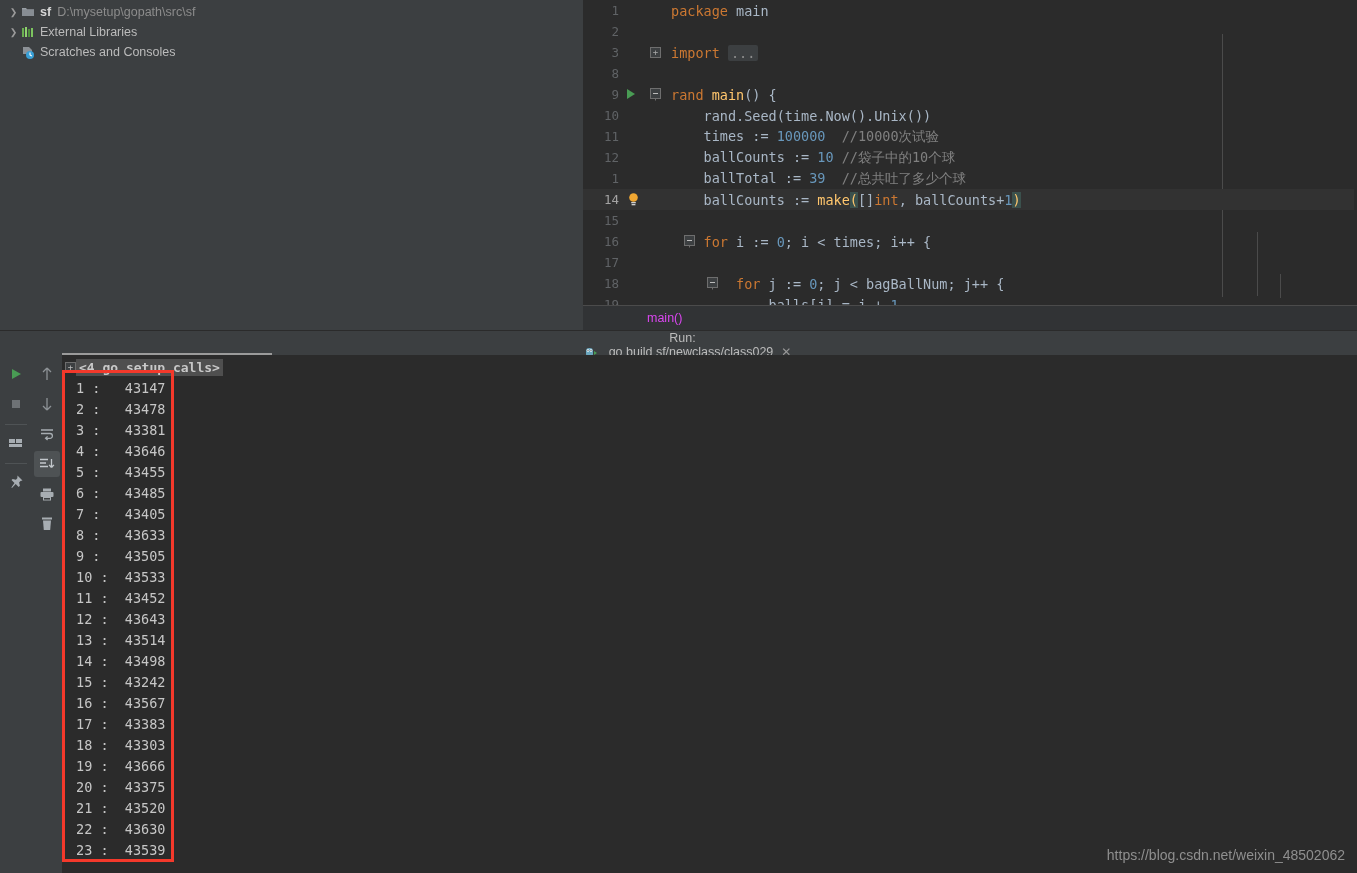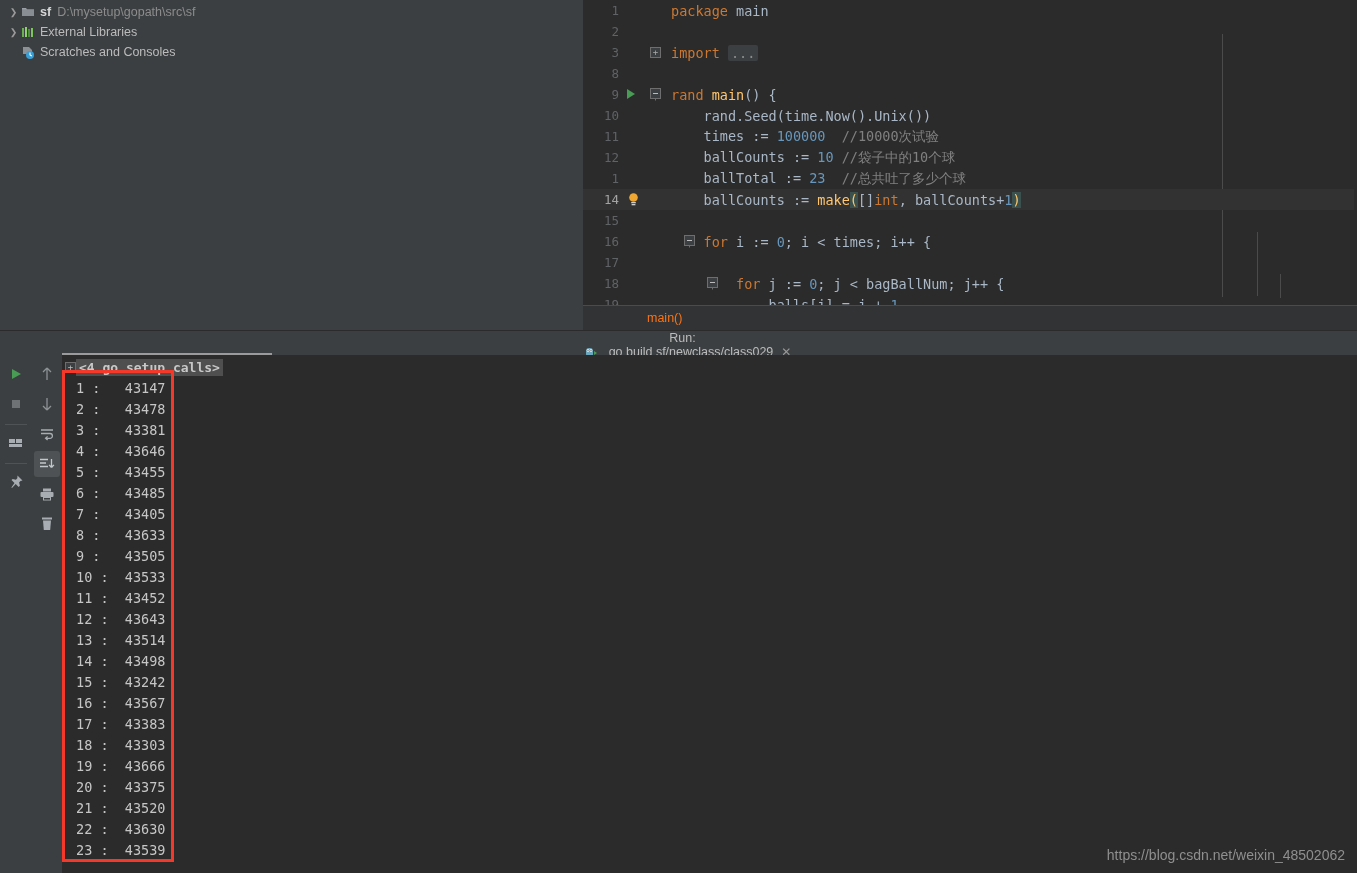--- a/index.html
+++ b/index.html
@@ -121,21 +121,21 @@
   .fold-ph { background: #3c3f41; color: #8c8c8c; padding: 0 3px; border-radius: 2px; }
   .brkt { background: #3b514d; color: #ffc66d; }
 
   .editor-breadcrumb {
     position: absolute; left: 583px; top: 305px;
     width: 774px; height: 25px;
     background: #313335;
     border-top: 1px solid #4b4b4b;
     display: flex; align-items: center;
     padding-left: 64px;
-    font-size: 12.5px; color: #f97316;
+    font-size: 12.5px; color: #d946ef;
   }
 
   
   .run-divider {
     position: absolute; left: 0; top: 330px;
     width: 1357px; height: 1px; background: #2b2b2b;
   }
   .run-header {
     position: absolute; left: 0; top: 331px;
     width: 1357px; height: 24px;
@@ -293,21 +293,21 @@
         <div class="code-line"><div class="gutter-num">3</div><div class="gutter-mark"></div><div class="gutter-fold"><span class="fold-box">+</span></div><div class="code-text"><span class="kw">import </span><span class="fold-ph">...</span></div></div>
         <div class="code-line"><div class="gutter-num">8</div><div class="gutter-mark"></div><div class="gutter-fold"></div><div class="code-text"></div></div>
         <div class="code-line"><div class="gutter-num">9</div><div class="gutter-mark"><span class="run-arrow"></span></div><div class="gutter-fold"><span class="fold-minus"><svg width="11" height="13" viewBox="0 0 11 13">
                 <rect x="0.5" y="0.5" width="10" height="10" fill="#3c3f41" stroke="#6e6e6e"></rect>
                 <rect x="3" y="5" width="5" height="1" fill="#bbb"></rect>
                 <path d="M5.5 10.5v2" stroke="#6e6e6e"></path>
               </svg></span></div><div class="code-text"><span class="kw">rand </span><span class="fn">main</span><span class="pl">() {</span></div></div>
         <div class="code-line"><div class="gutter-num">10</div><div class="gutter-mark"></div><div class="gutter-fold"></div><div class="code-text"><span class="pl">    rand.</span><span class="pl">Seed</span><span class="pl">(time.</span><span class="pl">Now</span><span class="pl">().</span><span class="pl">Unix</span><span class="pl">())</span></div></div>
         <div class="code-line"><div class="gutter-num">11</div><div class="gutter-mark"></div><div class="gutter-fold"></div><div class="code-text"><span class="pl">    times := </span><span class="num">100000</span><span class="cm">  //10000次试验</span></div></div>
         <div class="code-line"><div class="gutter-num">12</div><div class="gutter-mark"></div><div class="gutter-fold"></div><div class="code-text"><span class="pl">    ballCounts := </span><span class="num">10</span><span class="cm"> //袋子中的10个球</span></div></div>
-        <div class="code-line"><div class="gutter-num">1</div><div class="gutter-mark"></div><div class="gutter-fold"></div><div class="code-text"><span class="pl">    ballTotal := </span><span class="num">23</span><span class="cm">  //总共吐了多少个球</span></div></div>
+        <div class="code-line"><div class="gutter-num">1</div><div class="gutter-mark"></div><div class="gutter-fold"></div><div class="code-text"><span class="pl">    ballTotal := </span><span class="num">39</span><span class="cm">  //总共吐了多少个球</span></div></div>
         <div class="code-line hl"><div class="gutter-num">14</div><div class="gutter-mark"><span class="bulb"><svg width="13" height="15" viewBox="0 0 13 15">
                 <circle cx="6.5" cy="5.5" r="4.3" fill="#f0a732"></circle>
                 <rect x="4.2" y="10" width="4.6" height="1.3" fill="#cfcfcf"></rect>
                 <rect x="4.6" y="12" width="3.8" height="1.3" fill="#cfcfcf"></rect>
               </svg></span></div><div class="gutter-fold"></div><div class="code-text"><span class="pl">    ballCounts := </span><span class="fn">make</span><span class="brkt">(</span><span class="pl">[]</span><span class="ty">int</span><span class="pl">, ballCounts+</span><span class="num">1</span><span class="brkt">)</span></div></div>
         <div class="code-line"><div class="gutter-num">15</div><div class="gutter-mark"></div><div class="gutter-fold"></div><div class="code-text"></div></div>
         <div class="code-line"><div class="gutter-num">16</div><div class="gutter-mark"></div><div class="gutter-fold"><span class="fold-minus" style="left:39px"><svg width="11" height="13" viewBox="0 0 11 13">
                 <rect x="0.5" y="0.5" width="10" height="10" fill="#3c3f41" stroke="#6e6e6e"></rect>
                 <rect x="3" y="5" width="5" height="1" fill="#bbb"></rect>
                 <path d="M5.5 10.5v2" stroke="#6e6e6e"></path>

